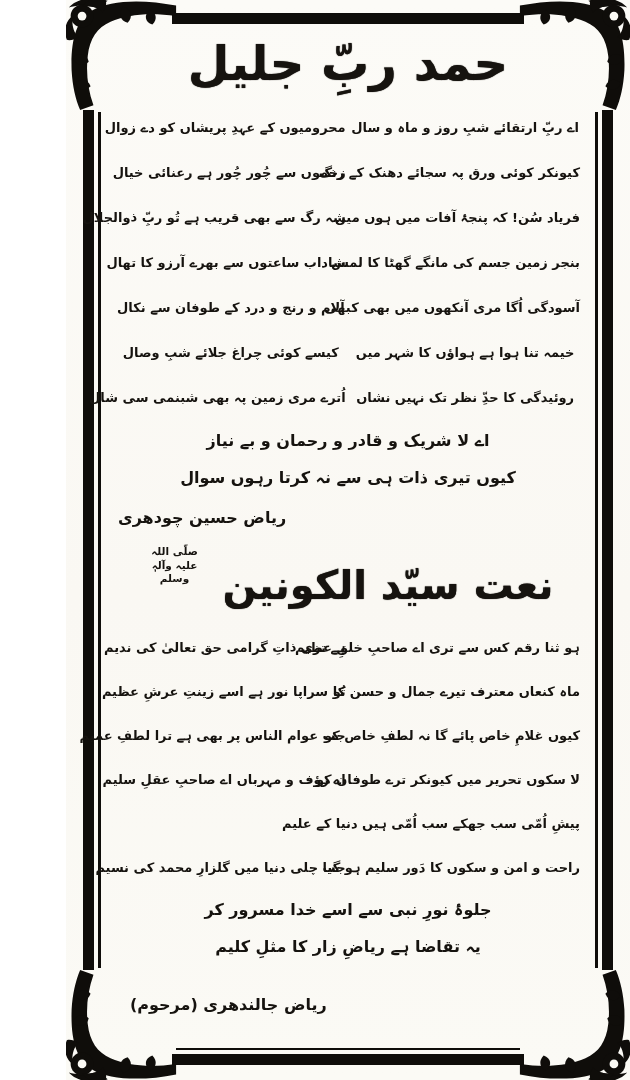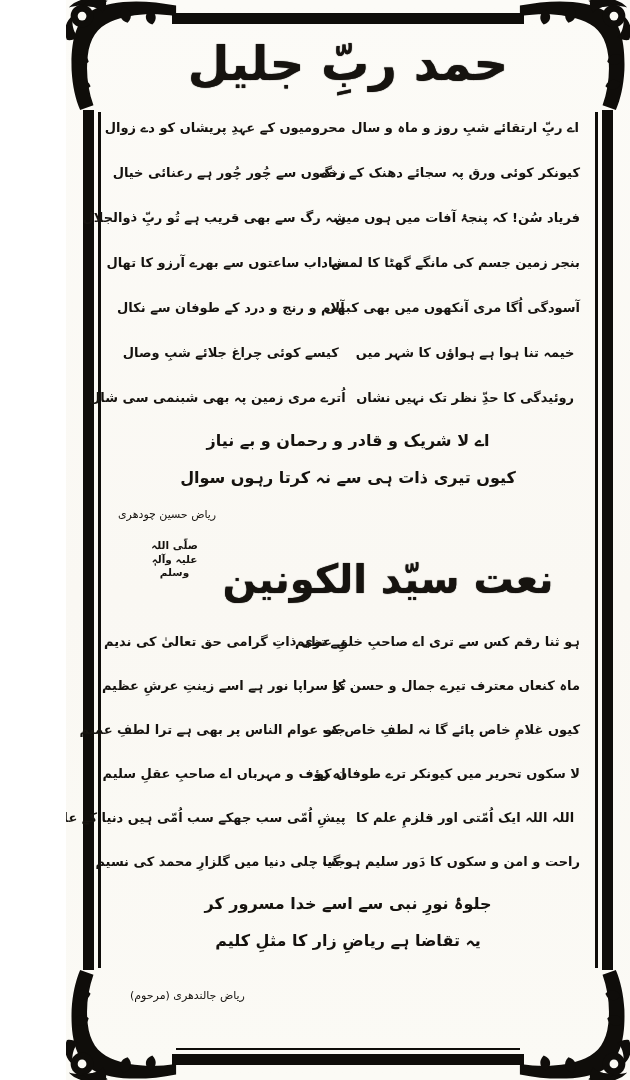--- a/index.html
+++ b/index.html
@@ -35,21 +35,21 @@
     display:inline-block;font-size:10.5px;font-weight:bold;line-height:1.25;
     width:64px;vertical-align:18px;margin-right:2px;text-shadow:none;white-space:normal;
   }
   .couplets{margin:0 0 2px;}
   .couplet{display:flex;justify-content:space-between;align-items:baseline;height:45px;}
   .poem-naat .couplet{height:44px;}
   .hemi{width:49.5%;white-space:nowrap;font-size:13px;font-weight:700;line-height:45px;}
   .closing{margin-top:2px;}
   .closing-line{font-size:16px;font-weight:700;line-height:37px;white-space:nowrap;}
   .poet{
-    text-align:left;font-size:11px;font-weight:400;margin:12px 6px 0 2px;line-height:1.2;
+    text-align:left;font-size:16px;font-weight:700;margin:12px 6px 0 2px;line-height:1.2;
   }
   .poet.second{margin-top:30px;margin-left:14px;}
 </style>
 </head>
 <body>
 
 <div class="page">
 
   <div class="bar bar-top"></div>
   <div class="bar-top-seam"></div>
@@ -192,21 +192,20 @@
             <span class="hemi">کیوں غلامِ خاص پائے گا نہ لطفِ خاص کو</span>
             <span class="hemi">جب عوام الناس پر بھی ہے ترا لطفِ عمیم</span>
           </div>
 
           <div class="couplet">
             <span class="hemi">لا سکوں تحریر میں کیونکر ترے طوفان کو</span>
             <span class="hemi">اے رؤف و مہرباں اے صاحبِ عقلِ سلیم</span>
           </div>
 
           <div class="couplet">
-            <span class="hemi">اللہ اللہ ایک اُمّتی اور قلزمِ علم کا</span>
             <span class="hemi">پیشِ اُمّی سب جھکے سب اُمّی ہیں دنیا کے علیم</span>
           </div>
 
           <div class="couplet">
             <span class="hemi">راحت و امن و سکوں کا دَور سلیم ہو گیا</span>
             <span class="hemi">جب چلی دنیا میں گلزارِ محمد کی نسیم</span>
           </div>
         </div>
 
       <div class="closing">

